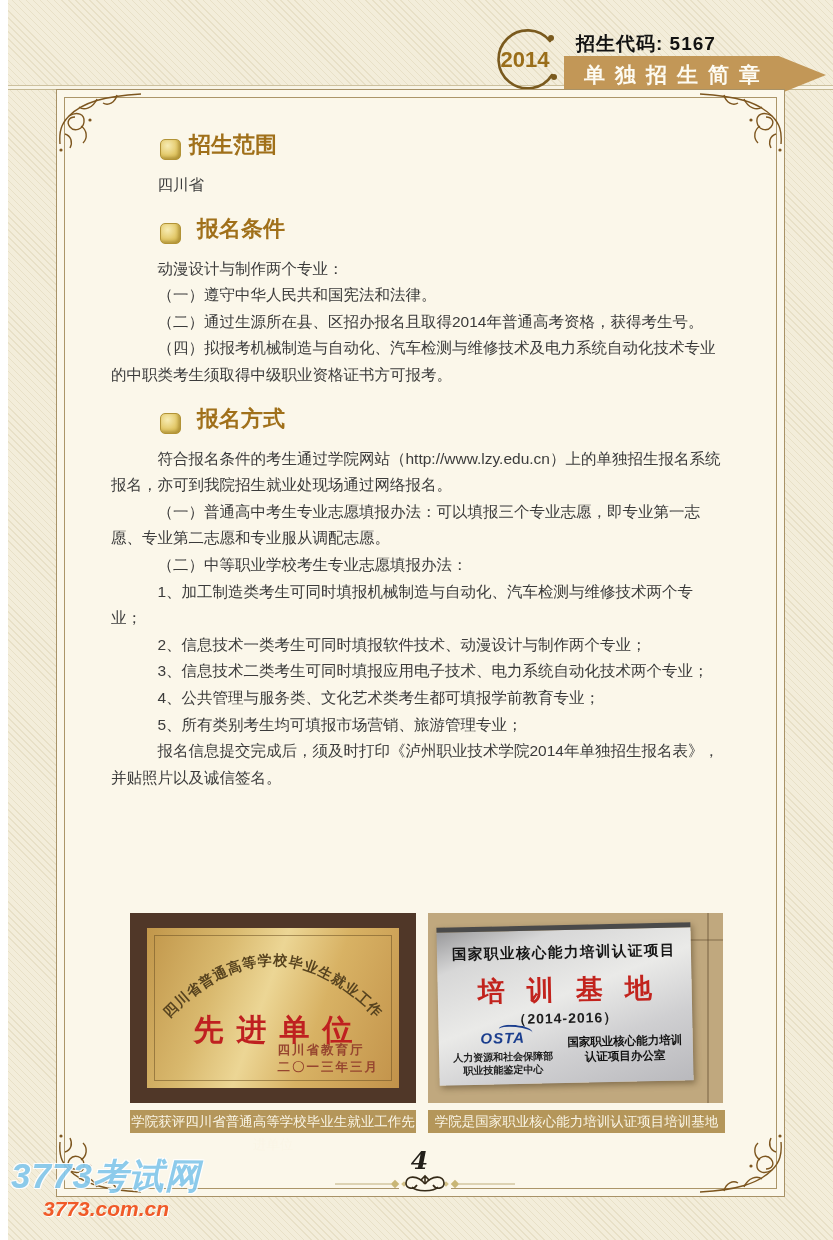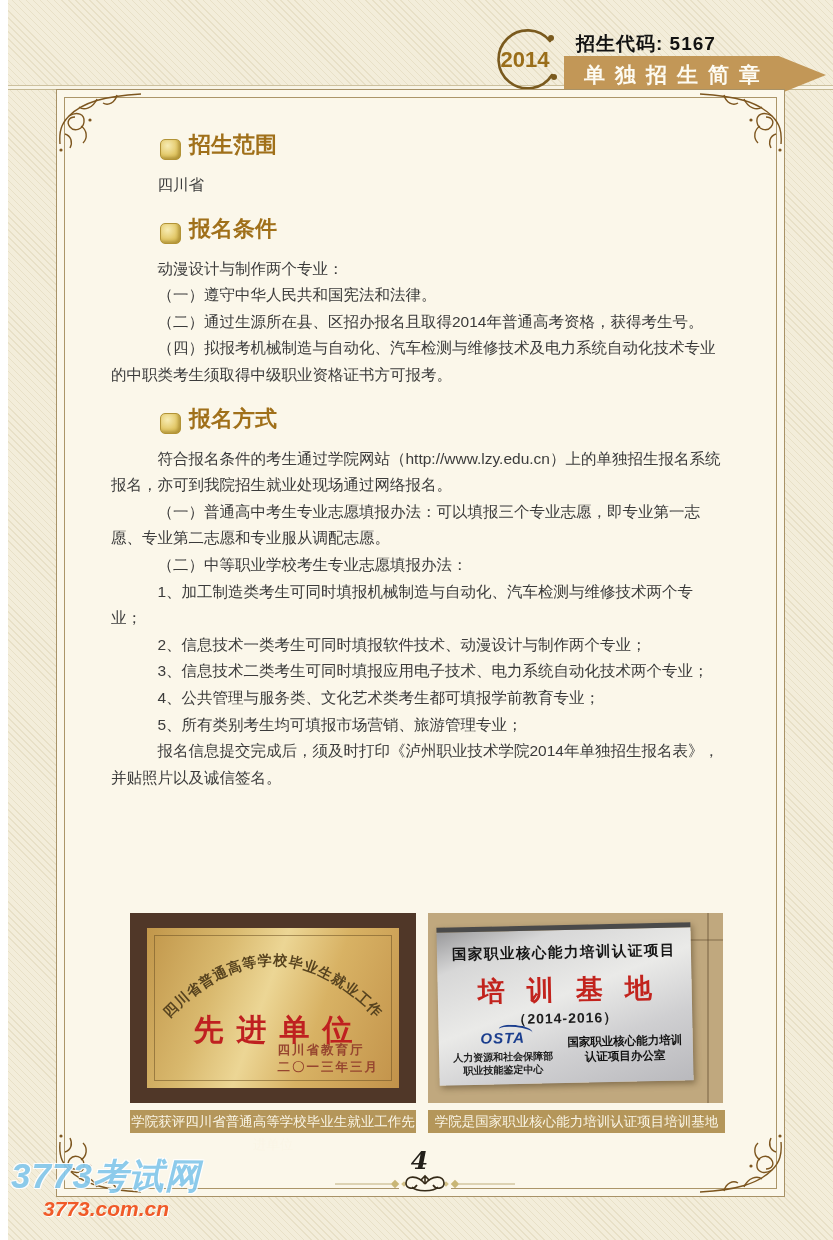--- a/index.html
+++ b/index.html
@@ -22,21 +22,21 @@
   .c-tr{right:-4px;top:-4px;transform:scaleX(-1);}
   .c-bl{left:-4px;bottom:-4px;transform:scaleY(-1);}
   .c-br{right:-4px;bottom:-4px;transform:scale(-1,-1);}
   
   .content{position:absolute;left:103px;top:118px;width:612px;color:#3b3b3b;font-size:15.5px;line-height:26.6px;}
   .section-heading{margin:12px 0 12px;padding-left:49px;font-size:22px;line-height:30px;font-weight:bold;color:#a0701a;display:flex;align-items:flex-end;}
   .sec-icon{display:inline-block;width:19px;height:19px;margin-right:8px;border-radius:5px;
     background:radial-gradient(circle at 35% 30%,#f7ecb4 0%,#e3c96a 55%,#c9a93e 100%);
     border:1px solid #b29336;box-shadow:inset -2px -2px 3px rgba(140,110,30,.45);}
   .body-text p{margin:0;text-indent:3em;}
-  .mt-sec{margin-top:15px;}
+  .mt-sec{margin-top:15px;gap:8px;}
   
   .photo-row{position:absolute;left:122px;top:913px;display:flex;gap:12px;}
   .photo-left{width:286px;height:190px;background:#503728;padding:15px 17px;box-sizing:border-box;position:relative;}
   .plate{position:relative;width:100%;height:100%;
     background:linear-gradient(110deg,#c1964a 0%,#d9b96e 28%,#ecd695 46%,#d8b264 66%,#c2924a 100%);}
   .pinstripe{position:absolute;inset:7px;border:1px solid rgba(110,82,36,.55);}
   .arc-svg{position:absolute;left:0;top:2px;width:100%;height:95px;}
   .plate-main{position:absolute;left:0;right:0;top:82px;text-align:center;font-size:30px;font-weight:bold;
     color:#bf2020;letter-spacing:13px;text-indent:13px;}
   .plate-issuer{position:absolute;right:20px;bottom:12px;font-size:12.5px;font-weight:bold;color:#96452f;

